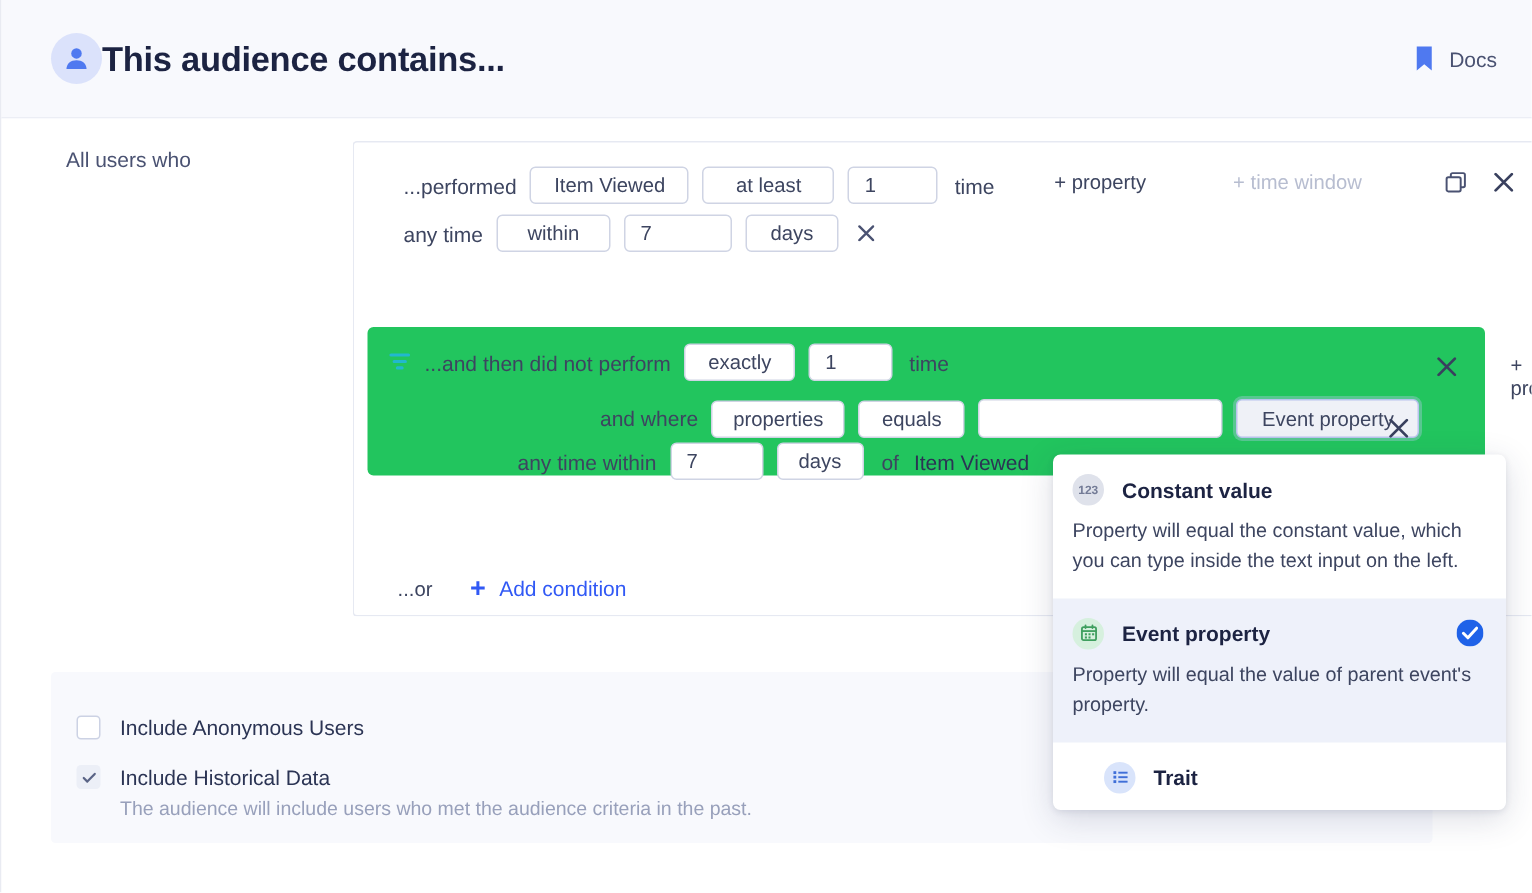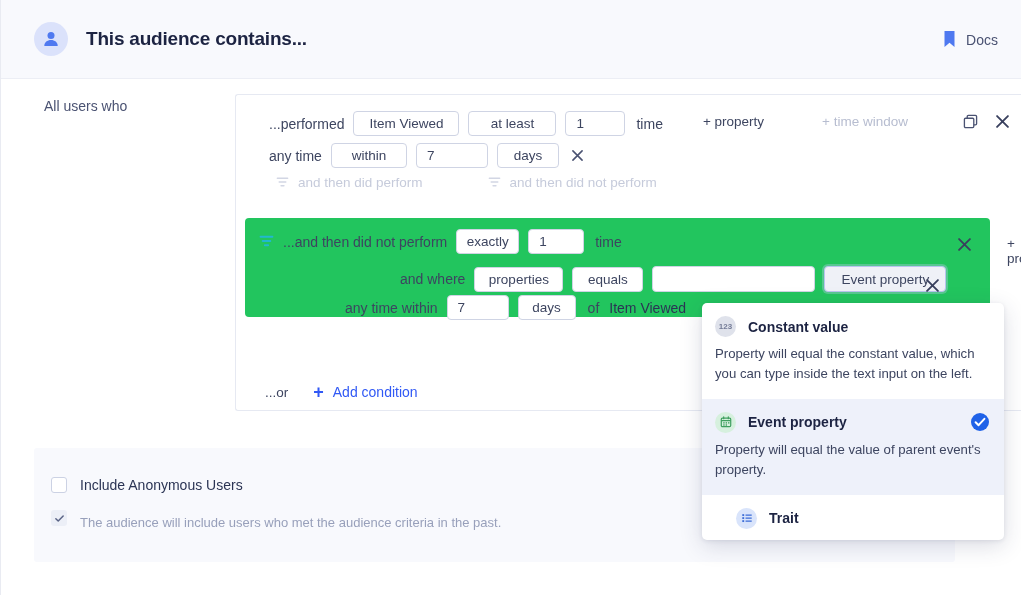--- a/index.html
+++ b/index.html
@@ -25,22 +25,21 @@
     display: flex; align-items: center;
   }
   .avatar {
     width: 34px; height: 34px; border-radius: 50%;
     background: #dbe2fb;
     margin-left: 33px;
     display: flex; align-items: center; justify-content: center;
   }
   .avatar svg { display: block; }
   .header-title {
-    margin-left: 18px;
-    font-size: 19px; font-weight: bold; color: #1c2342;
+    font-size: 23px; font-weight: bold; color: #1c2342;
     letter-spacing: -0.2px;
   }
   .docs-link {
     position: absolute; right: 24px; top: 50%; transform: translateY(-50%);
     display: flex; align-items: center; gap: 10px;
     cursor: pointer;
   }
   .docs-label { font-size: 14px; color: #4a5272; }
 
   
@@ -307,45 +306,30 @@
       <div class="pill" style="width:76px">within</div>
       <div class="inputbox" style="width:72px">7</div>
       <div class="pill" style="width:62px">days</div>
       <span class="x-btn">
         <svg width="11" height="11" viewBox="0 0 12 12">
           <path d="M1 1 L11 11 M11 1 L1 11" stroke="#4a5272" stroke-width="1.7" stroke-linecap="round"></path>
         </svg>
       </span>
     </div>
 
-    <div class="then-row">
-      <span class="ghost-link">
-        <svg width="13" height="13" viewBox="0 0 14 14">
-          <path d="M1.5 2.5h11M3.5 6.5h7M5.5 10.5h3" stroke="#d2d6e4" stroke-width="1.7" stroke-linecap="round"></path>
-        </svg>
-        <span>and then did perform</span>
-      </span>
-      <span class="ghost-gap"></span>
-      <span class="ghost-link">
-        <svg width="13" height="13" viewBox="0 0 14 14">
-          <path d="M1.5 2.5h11M3.5 6.5h7M5.5 10.5h3" stroke="#d2d6e4" stroke-width="1.7" stroke-linecap="round"></path>
-        </svg>
-        <span>and then did not perform</span>
-      </span>
-    </div>
 
     <div class="subblock">
       <div class="sub-row1">
         <span class="filter-icon-teal">
           <svg width="15" height="15" viewBox="0 0 14 14">
             <path d="M1.5 2.5h11M3.5 6.5h7M5.5 10.5h3" stroke="#22b8cf" stroke-width="1.9" stroke-linecap="round"></path>
           </svg>
         </span>
         <span class="sub-label">...and then did not perform</span>
-        <div class="sub-pill" style="width:63px">exactly</div>
+        <div class="sub-pill" style="width:74px">exactly</div>
         <div class="sub-input" style="width:56px">1</div>
         <span class="suffix">time</span>
       </div>
 
       <div class="sub-row2">
         <span class="sub-label">and where</span>
         <div class="sub-pill" style="width:89px">properties</div>
         <div class="sub-pill" style="width:71px">equals</div>
         <div class="value-empty"></div>
         <div class="evt-prop-btn">Event property</div>
@@ -387,20 +371,21 @@
       <span class="checkbox-empty"></span>
       <span class="opt-label">Include Anonymous Users</span>
     </div>
     <div class="opt-row2">
       <span class="checkbox-checked">
         <svg width="11" height="11" viewBox="0 0 12 12">
           <path d="M2 6.2 L4.6 8.8 L10 3.2" stroke="#5a6486" stroke-width="1.6" fill="none" stroke-linecap="round" stroke-linejoin="round"></path>
         </svg>
       </span>
       <span class="opt-col">
+        <span class="opt-label" style="margin-left:13px">Include Historical Data</span>
         <span class="opt-sub">The audience will include users who met the audience criteria in the past.</span>
       </span>
     </div>
   </div>
 
   <div class="dropdown">
 
     <div class="dd-item">
       <div class="dd-head">
         <span class="dd-icon grey">123</span>

